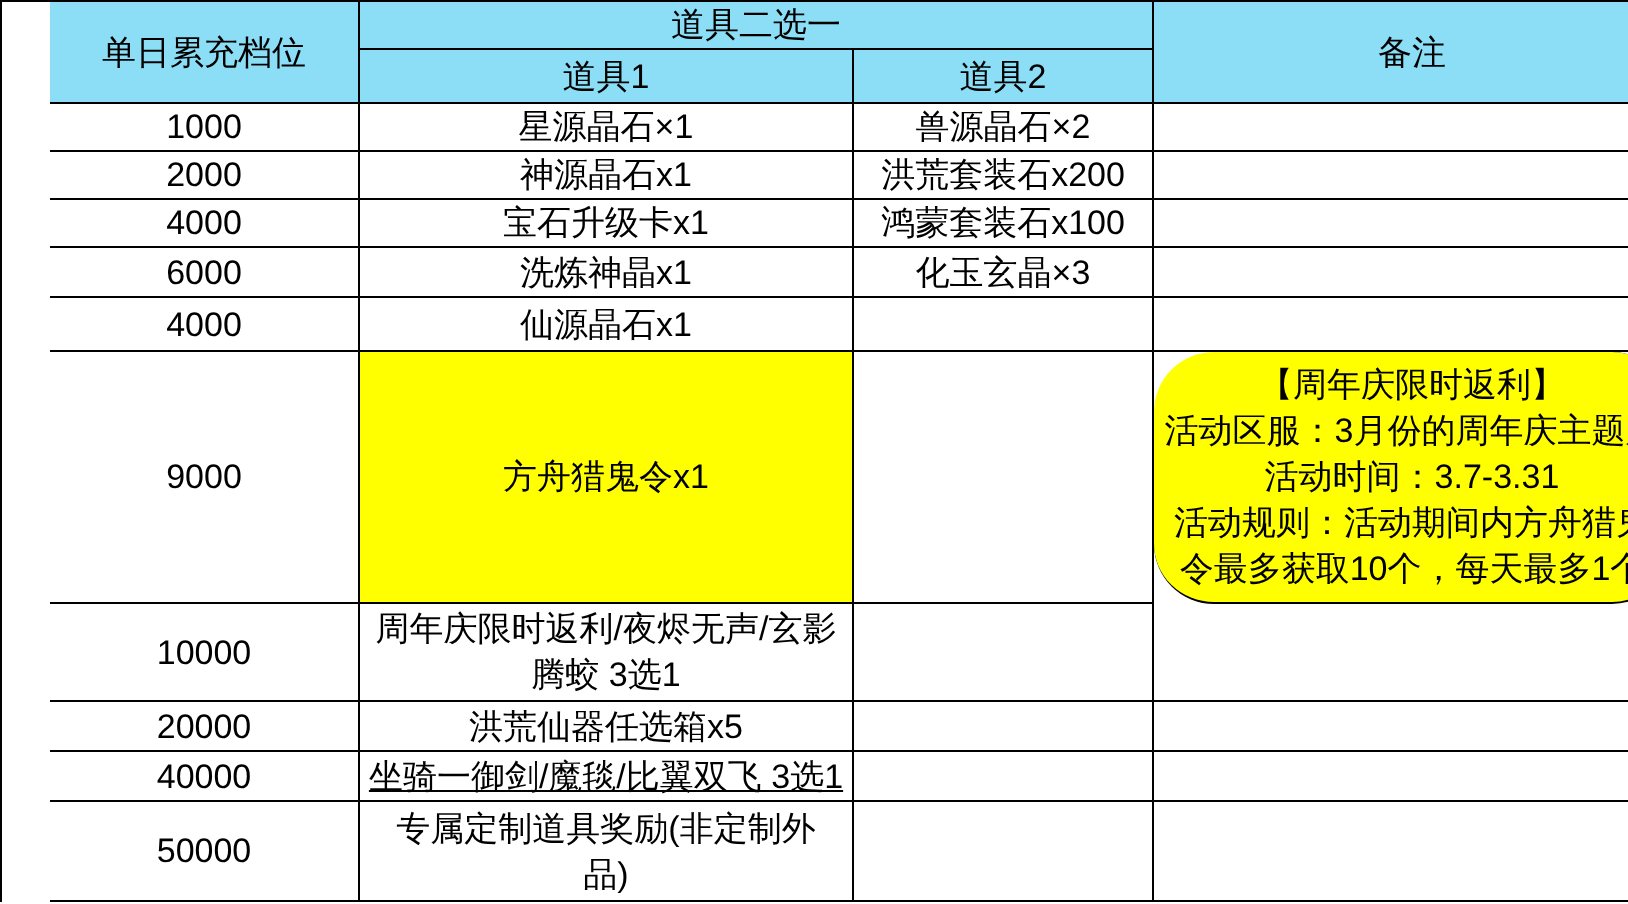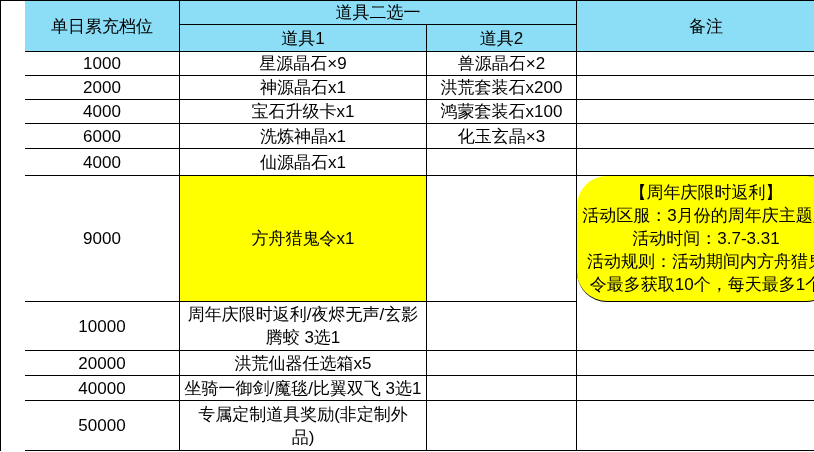--- a/index.html
+++ b/index.html
@@ -19,21 +19,21 @@
     border-right:1px solid var(--grid,#000);
     border-bottom:1px solid var(--grid,#000);
     padding:0;margin:0;
     text-align:center;vertical-align:middle;
     font-weight:normal;font-size:17px;line-height:23px;
     white-space:pre-line;overflow:hidden;
   }
   .hd{background:var(--header_bg,#8BDEF5);}
   .hl{background:var(--highlight_bg,#FFFF00);}
   .remark-cell{font-size:16px;line-height:25px;border-radius:30px;}
-  .fit{font-size:15px;}
+  .fit{font-size:15px;text-decoration:underline;}
   .lite-bottom{border-bottom-color:var(--light_grid,#C9C9C9);}
 </style>
 </head>
 <body>
 
 <table class="sheet">
   <colgroup>
     <col style="width:155px">
     <col style="width:247px">
     <col style="width:150px">
@@ -45,21 +45,21 @@
     <th class="hd" colspan="2">道具二选一</th>
     <th class="hd" rowspan="2">备注</th>
   </tr>
   <tr style="height:27px">
     <th class="hd">道具1</th>
     <th class="hd">道具2</th>
   </tr>
 
   <tr style="height:24px">
     <td>1000</td>
-    <td>星源晶石×9</td>
+    <td>星源晶石×1</td>
     <td>兽源晶石×2</td>
     <td></td>
   </tr>
   <tr style="height:23px">
     <td>2000</td>
     <td>神源晶石x1</td>
     <td>洪荒套装石x200</td>
     <td></td>
   </tr>
   <tr style="height:23px">

